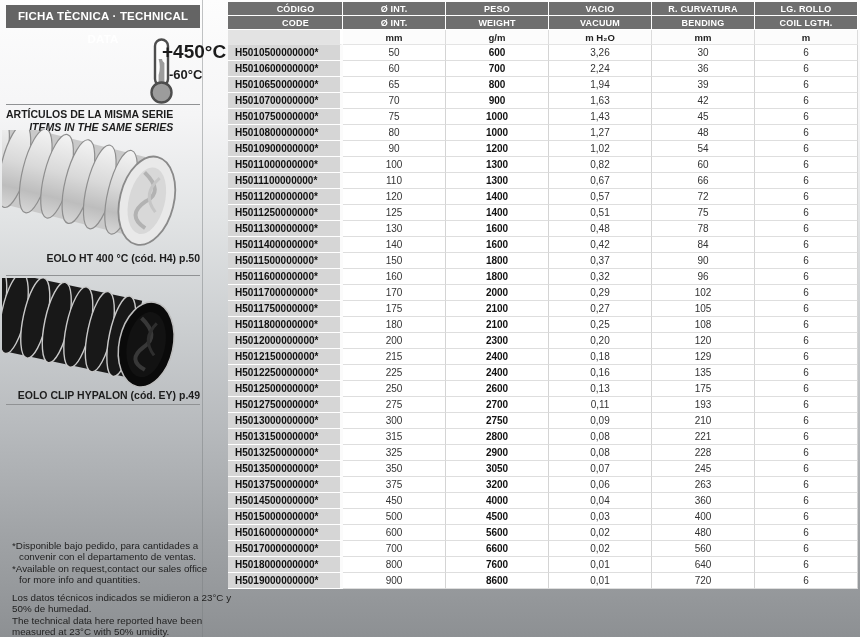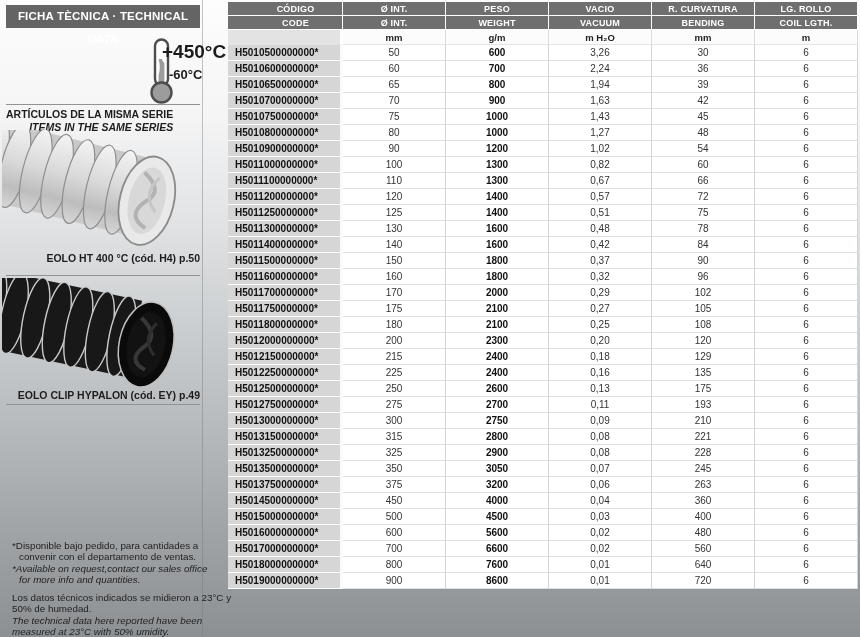--- a/index.html
+++ b/index.html
@@ -25,21 +25,21 @@
   .series-heading .es{font-size:10.5px; font-weight:bold;}
   .series-heading .en{font-size:10.5px; font-weight:bold; font-style:italic;text-align:right;}
   .hose1{position:absolute; left:2px; top:130px;}
   .hose2{position:absolute; left:2px; top:278px;}
   .hose-caption{position:absolute; left:6px; width:194px; text-align:right;
     font-size:10.5px; font-weight:bold; color:#1d1d1d;}
   .cap1{top:252px;} .cap2{top:389px;}
   .footnotes{position:absolute; left:12px; top:540px; width:194px; color:#222;
     font-size:9.8px; line-height:11.3px;}
   .fn-group{margin:0;}
-  .fn-group.italic{font-style:italic;}
+  .fn-group.italic{}
   .fn-group.gap-after{margin-bottom:7px;}
   .fn-line{white-space:nowrap;}
   .fn-line.cont{padding-left:7px;}
 
   
   .data-table{
     position:absolute; left:228px; top:2px; width:630px;
     border-collapse:separate; border-spacing:0; table-layout:fixed;
   }
   .data-table th, .data-table td{overflow:hidden; white-space:nowrap;}

